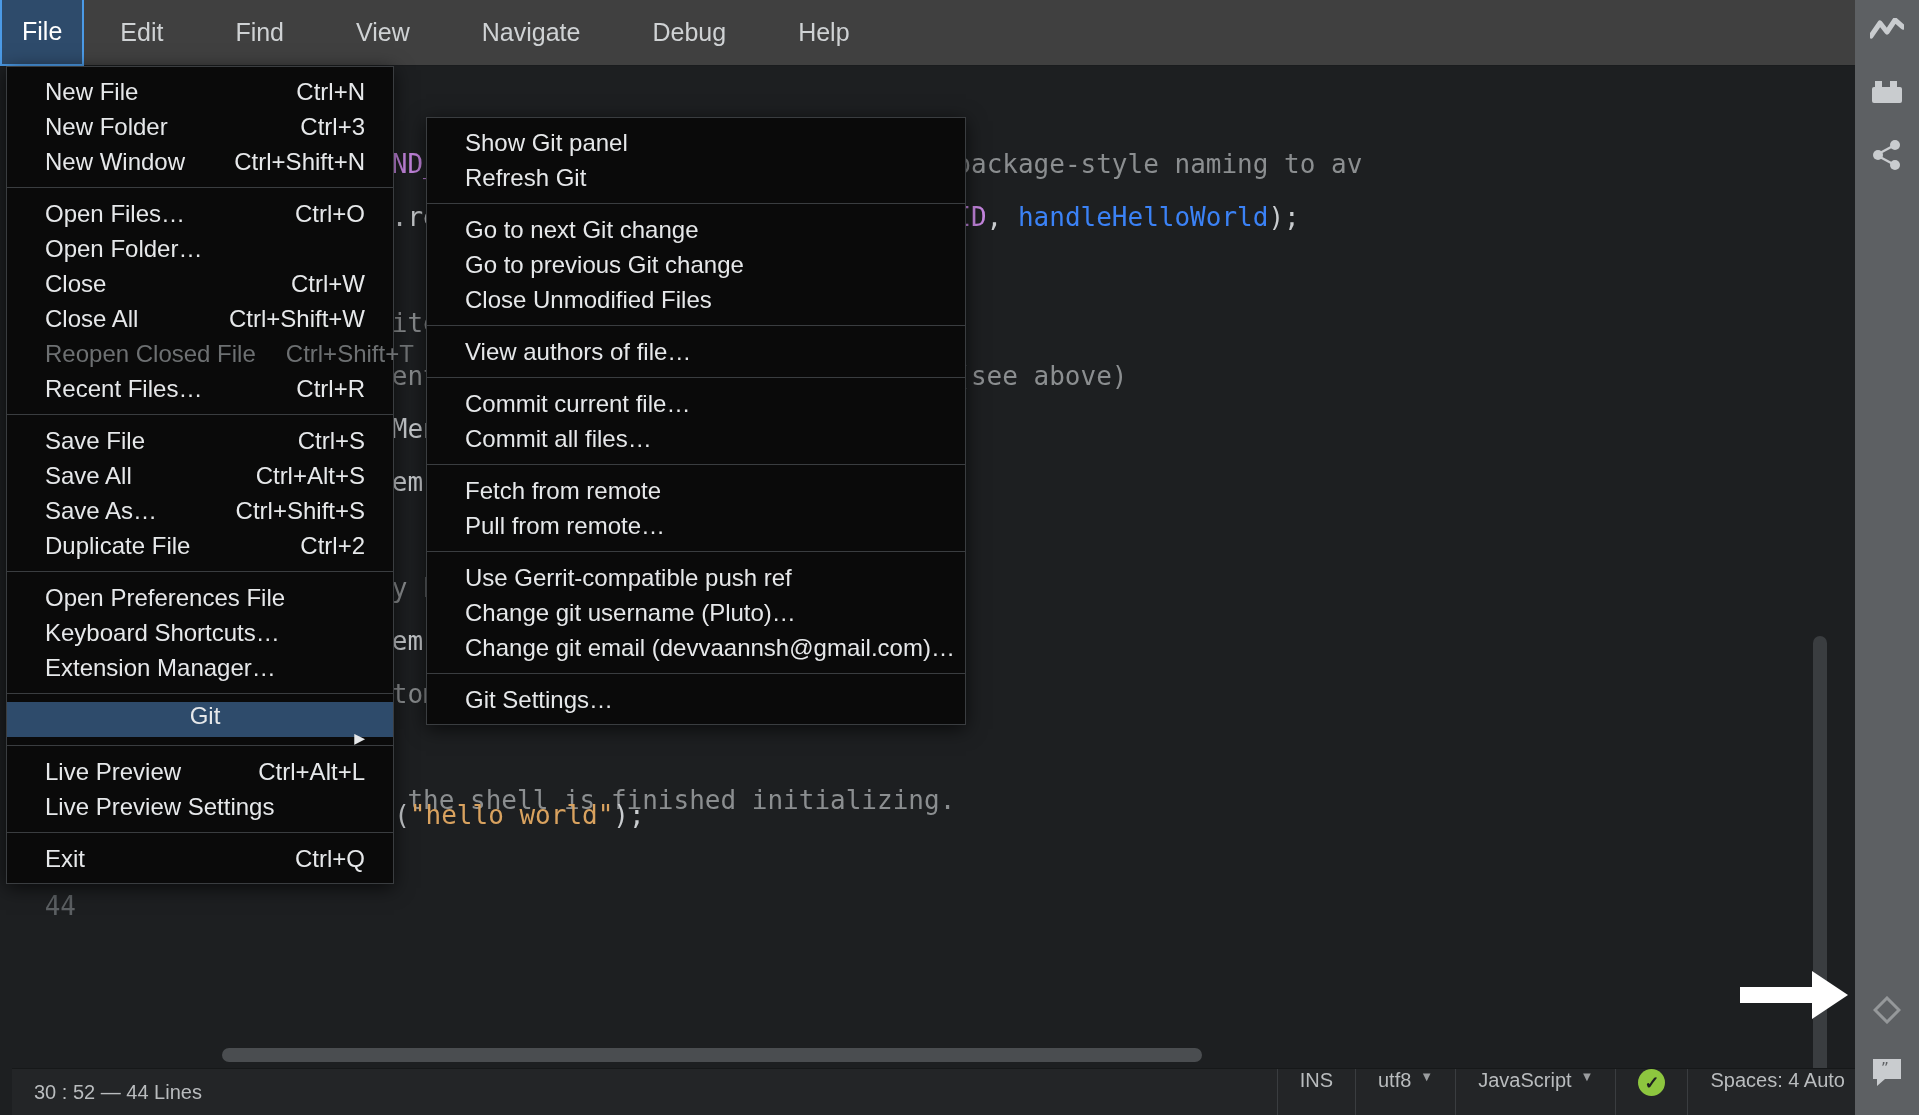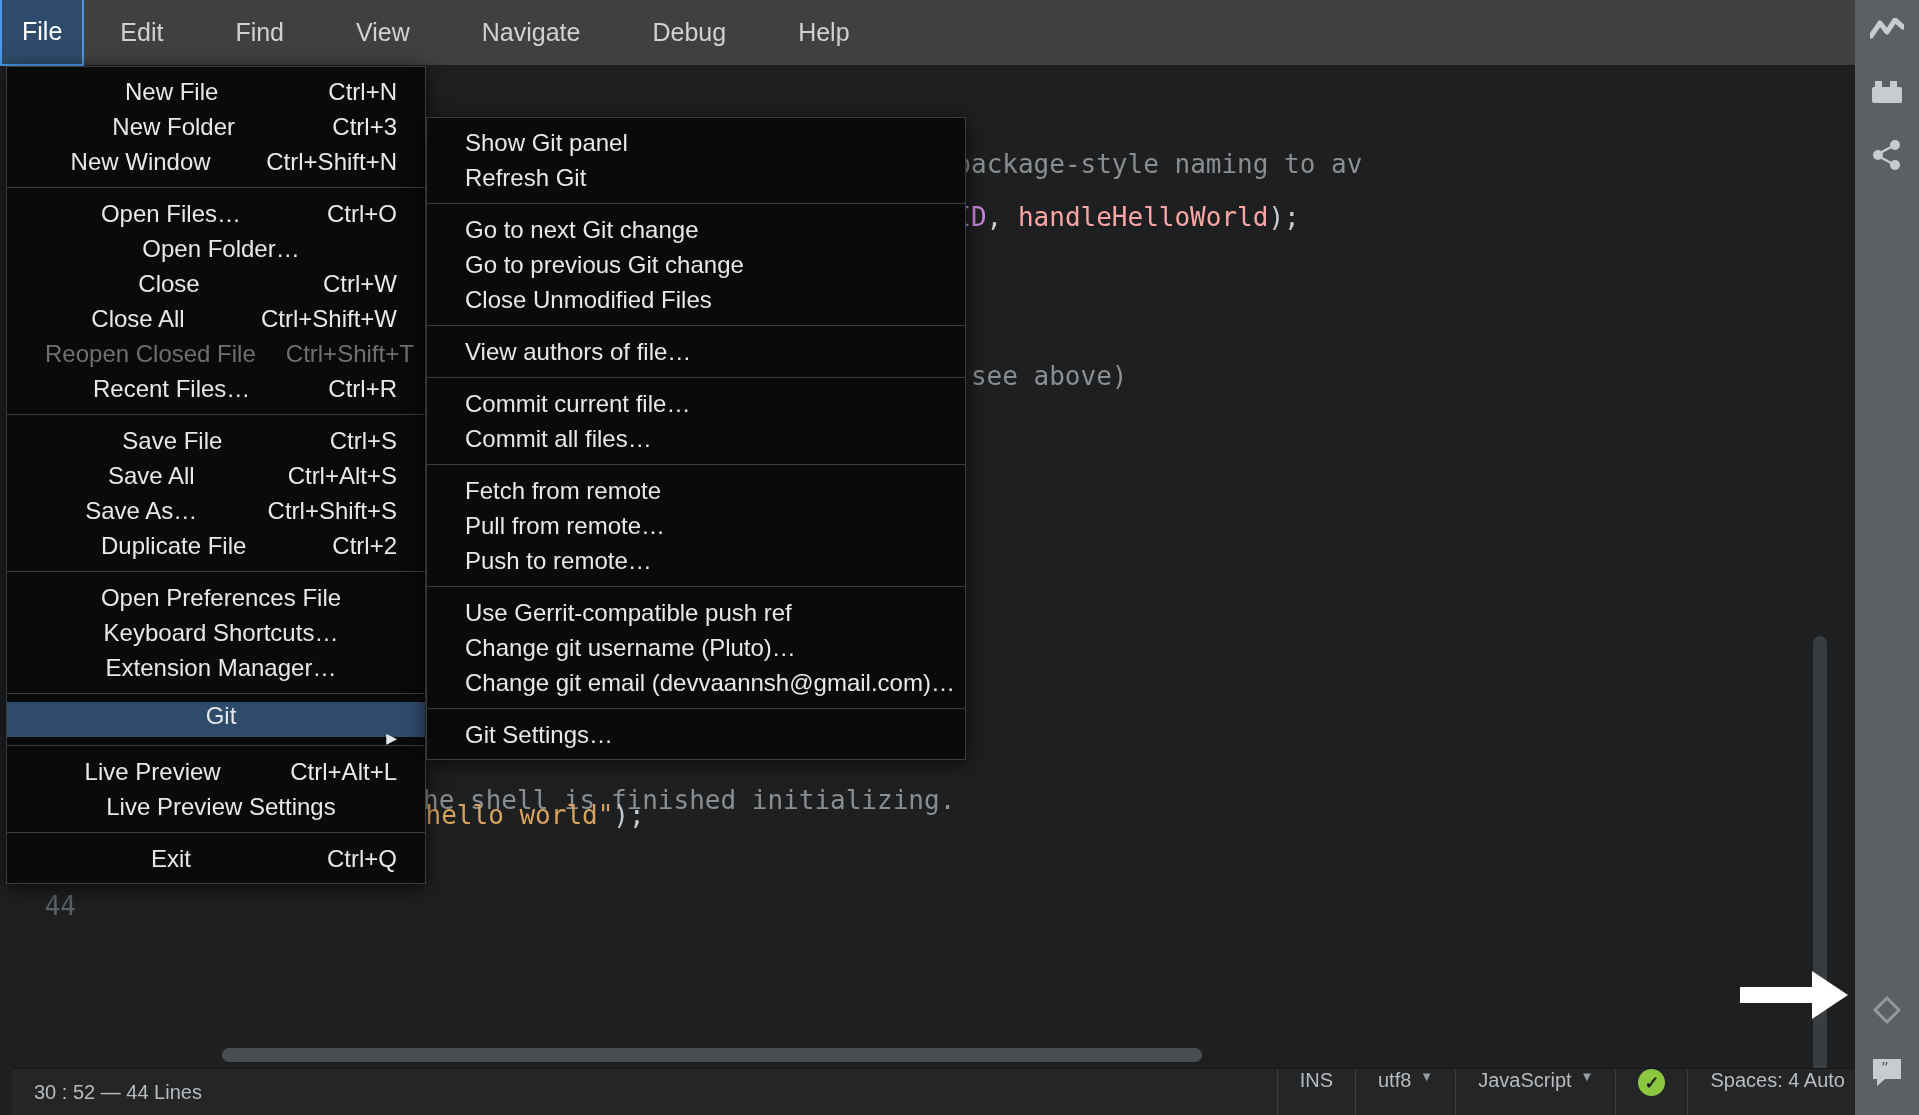--- a/index.html
+++ b/index.html
@@ -40,21 +40,21 @@
     font-family:"DejaVu Sans Mono", monospace;
     font-size:26px; line-height:53px;
     white-space:pre; color:#9a9d9f;
     position:absolute; left:0; top:-34px;
   }
   .code .ln { color:#5c6063; display:inline-block; width:110px; text-align:right; padding-right:34px; }
   .c-com { color:#8b8e90; }
   .c-str { color:#d9a25f; }
   .c-var { color:#c586e0; }
   .c-punc{ color:#c9cccf; }
-  .c-fn  { color:#fca5a5;margin-top:32px; }
+  .c-fn  { color:#3b82f6;margin-top:32px; }
   .c-kw  { color:#cf7fd4; }
   .c-plain { color:#c9cccf; }
 
   
   .hscroll {
     position:absolute; left:222px; bottom:6px; width:980px; height:14px;
     background:#4a4d50; border-radius:7px;
   }
   .vscroll {
     position:absolute; right:92px; top:570px; width:14px; height:450px;
@@ -95,21 +95,21 @@
   }
   .sb-rail-pad { width:64px; background:#5d6063; }
 
   
   .menu {
     position:absolute; background:#0a0a0a;
     border:1px solid #3a3d40;
     padding:7px 0; z-index:60;
     box-shadow:0 4px 18px rgba(0,0,0,.65);
   }
-  #file-menu { left:6px; top:66px; width:420px;text-align:center; }
+  #file-menu { left:6px; top:66px; width:388px; }
   #git-menu  { left:426px; top:117px; width:540px; }
   .mi {
     display:flex; align-items:center;
     height:35px; padding:0 28px 0 38px;
     font-size:24px; color:#e6e8ea; white-space:nowrap;
   }
   .mi .lbl { flex:1; }
   .mi .sc { color:#e6e8ea; padding-left:30px; }
   .mi.disabled .lbl, .mi.disabled .sc { color:#6d7072; }
   .mi.selected { background:#2e4b6b;flex-direction:column; }
@@ -289,23 +289,20 @@
       <div class="mi">
         <span class="lbl">Commit all files…</span>
       </div>
       <div class="sep"></div>
       <div class="mi">
         <span class="lbl">Fetch from remote</span>
       </div>
       <div class="mi">
         <span class="lbl">Pull from remote…</span>
       </div>
-      <div class="mi">
-        <span class="lbl">Push to remote…</span>
-      </div>
       <div class="sep"></div>
       <div class="mi">
         <span class="lbl">Use Gerrit-compatible push ref</span>
       </div>
       <div class="mi">
         <span class="lbl">Change git username (Pluto)…</span>
       </div>
       <div class="mi">
         <span class="lbl">Change git email (devvaannsh@gmail.com)…</span>
       </div>

